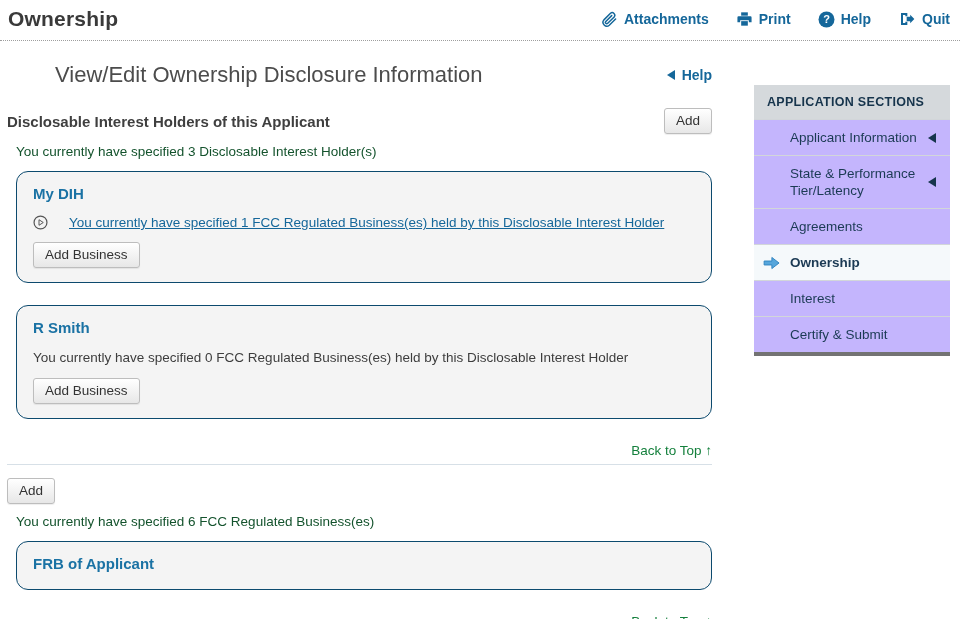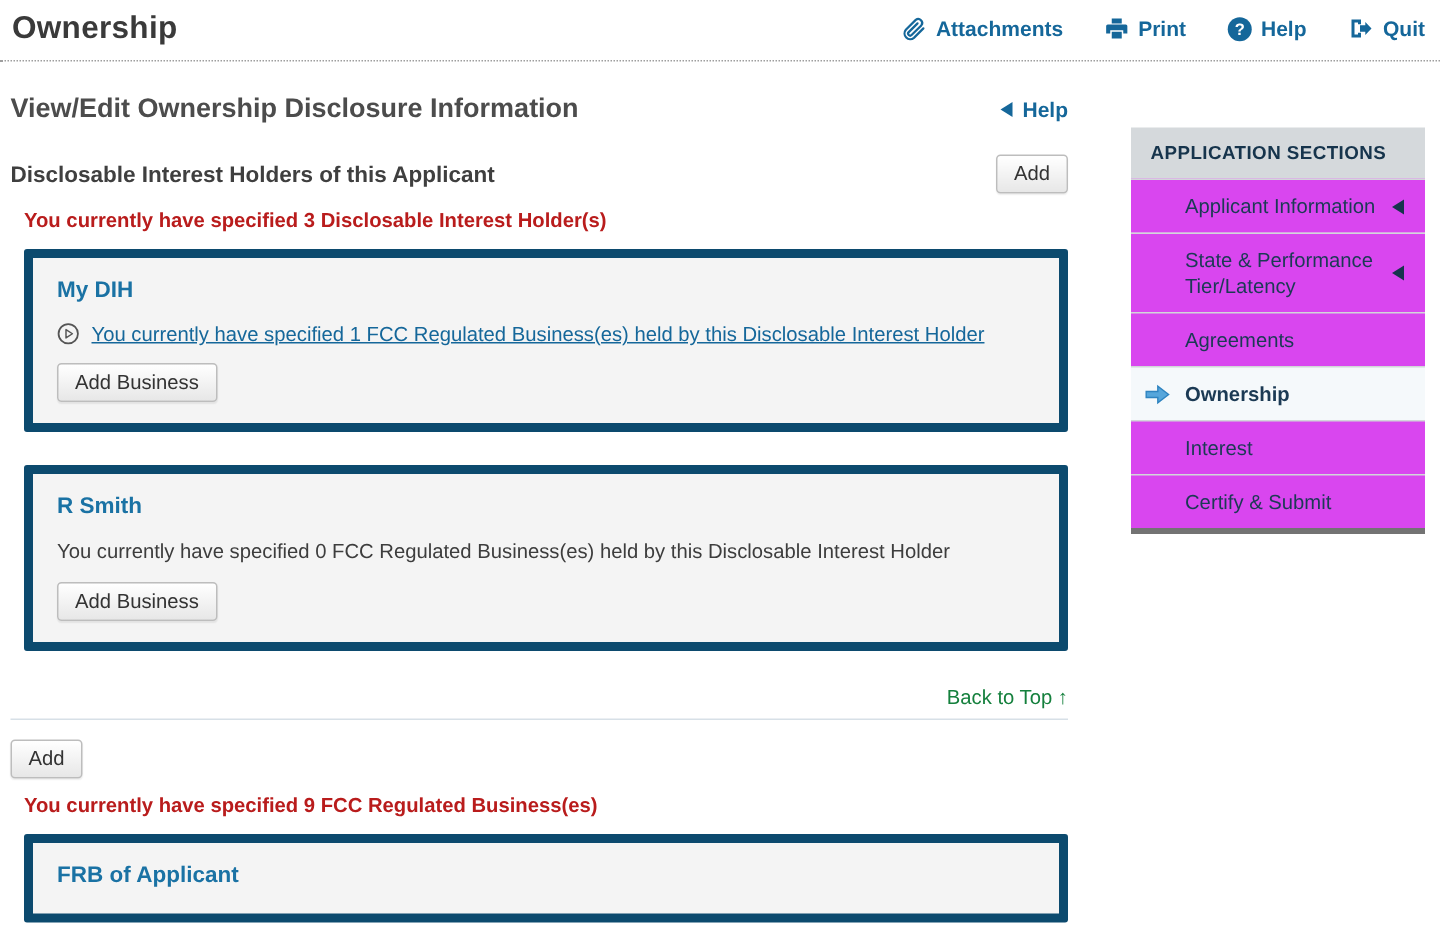--- a/index.html
+++ b/index.html
@@ -27,46 +27,46 @@
   .toplink svg { display: block; }
 
   
   .content { position: relative; }
   .main { width: 705px; margin-left: 7px; }
 
   .main-head {
     display: flex; justify-content: space-between; align-items: center;
     margin: 21px 0 20px 0;
   }
-  .main-head h2 { font-size: 18px; font-weight: 700; color: #4c4c4c; }
+  .main-head h2 { font-size: 22px; font-weight: 400; color: #4c4c4c; margin-left: 48px; }
   .help-link {
     display: inline-flex; align-items: center; gap: 7px;
     color: #15679a; font-size: 14px; font-weight: 700; text-decoration: none; cursor: pointer;
   }
   .tri-left {
     width: 0; height: 0; display: inline-block;
     border-top: 5px solid transparent; border-bottom: 5px solid transparent;
     border-right: 8px solid #15679a;
   }
   .tri-left.navy { border-right-color: #16344c; border-top-width: 5px; border-bottom-width: 5px; }
 
   .sec-head { display: flex; justify-content: space-between; align-items: center; margin-top: 2px; }
   .sec-head h3 { font-size: 15px; font-weight: 700; color: #3f3f3f; }
 
-  .note { font-size: 13.5px; color: #b91c1c; margin: 10px 0 11px 9px; font-weight: bold; }
+  .note { font-size: 13.5px; color: #14532d; margin: 10px 0 11px 9px; }
 
   .card {
     margin: 12px 0 22px 9px;
     background: #f4f4f4;
-    border: 6px solid #0c4a6e;
-    border-radius: 2px;
+    border: 1px solid #0c4a6e;
+    border-radius: 12px;
     padding: 13px 16px 14px 16px;
   }
   .card-title { font-size: 15px; font-weight: 700; color: #1a72a4; cursor: pointer; }
-  .card-linkrow { display: flex; align-items: center; gap: 8px; margin: 13px 0 12px 0; }
+  .card-linkrow { display: flex; align-items: center; gap: 21px; margin: 13px 0 12px 0; }
   .card-linkrow svg { flex: 0 0 auto; display: block; }
   .textlink { color: #15679a; font-size: 13.5px; text-decoration: underline; cursor: pointer; }
   .card-note { font-size: 13.5px; color: #3d3d3d; margin: 14px 0 13px 0; }
 
   .btn {
     font-family: "Liberation Sans", sans-serif;
     font-size: 13.5px; color: #333;
     background: linear-gradient(#ffffff, #e7e7e7);
     border: 1px solid #bdbdbd; border-radius: 3px;
     padding: 4px 11px 5px 11px; cursor: pointer;
@@ -82,21 +82,21 @@
     position: absolute; top: 23px; left: 754px; width: 196px;
     border-bottom: 4px solid #737373;
   }
   .sidebar-title {
     background: #d5d9dc; color: #16344c;
     font-size: 12.5px; font-weight: 700; letter-spacing: .3px;
     padding: 10px 12px 10px 13px;
   }
   .nav-item {
     position: relative;
-    background: #d946ef;
+    background: #c4b5fd;
     border-top: 1px solid #d2d6d9;
     color: #1b3a54; font-size: 13.5px;
     padding: 9px 14px 9px 36px;
     display: flex; justify-content: space-between; align-items: center;
     cursor: pointer; line-height: 17px;
   }
   .nav-item .label { flex: 1 1 auto; }
   .nav-item.active { background: #f5f9fb; font-weight: 700; }
   .nav-item.active .arrow-icon { position: absolute; left: 9px; top: 50%; margin-top: -7px; }
 </style>
@@ -183,21 +183,21 @@
     </div>
 
     <div class="backtotop-row">
       <a>Back to Top ↑</a>
     </div>
     <div class="rule"></div>
 
     <div class="sec-head">
       <button class="btn">Add</button>
     </div>
-    <p class="note">You currently have specified 9 FCC Regulated Business(es)</p>
+    <p class="note">You currently have specified 6 FCC Regulated Business(es)</p>
 
     <div class="card" style="padding-bottom:17px;">
       <div class="card-title">FRB of Applicant</div>
     </div>
 
     <div class="backtotop-row">
       <a>Back to Top ↑</a>
     </div>
 
   </div>

